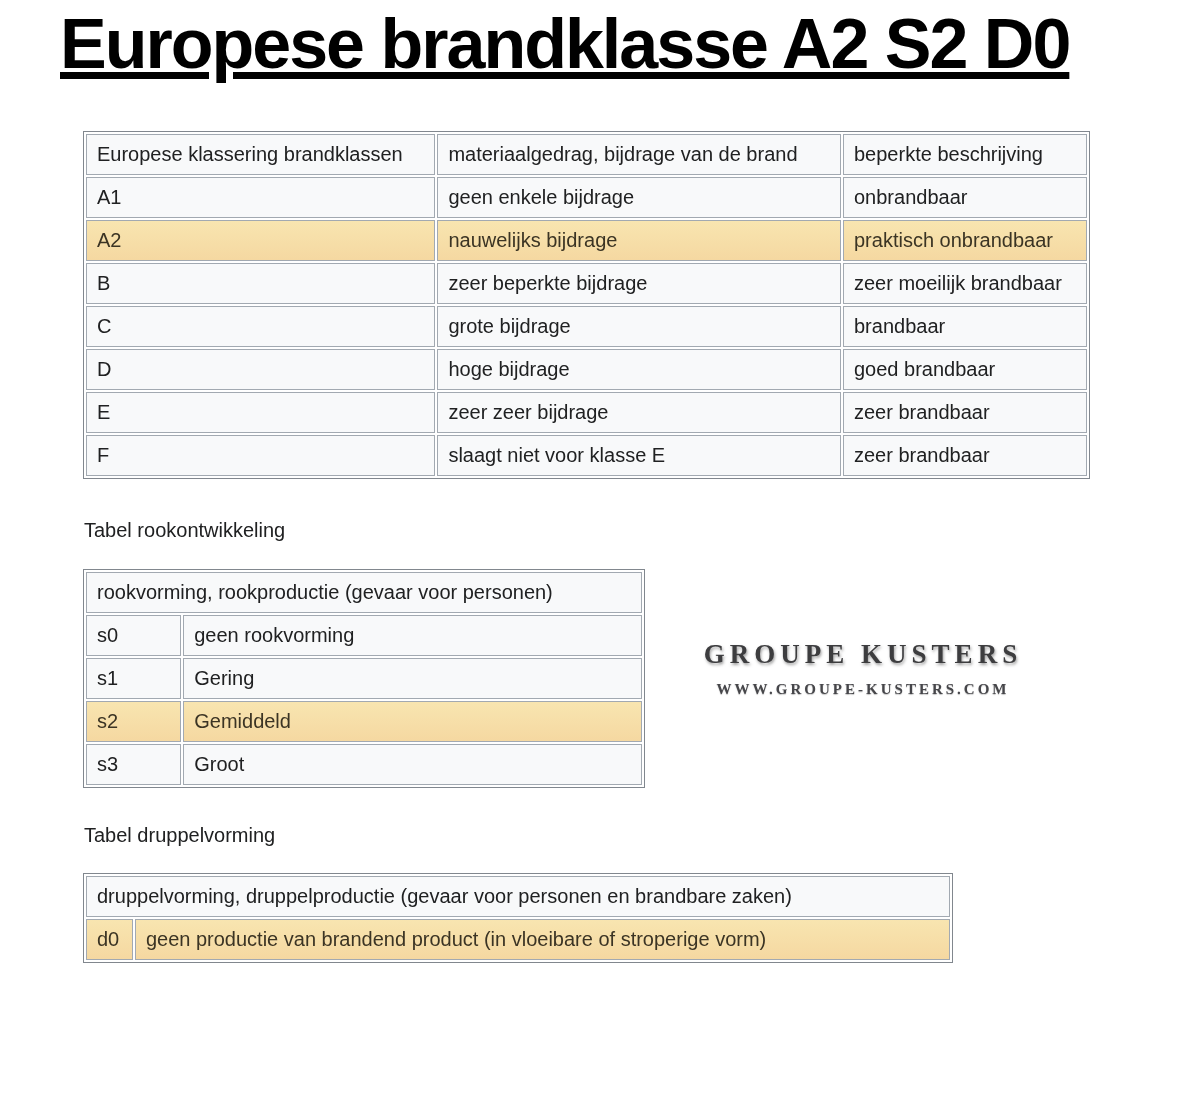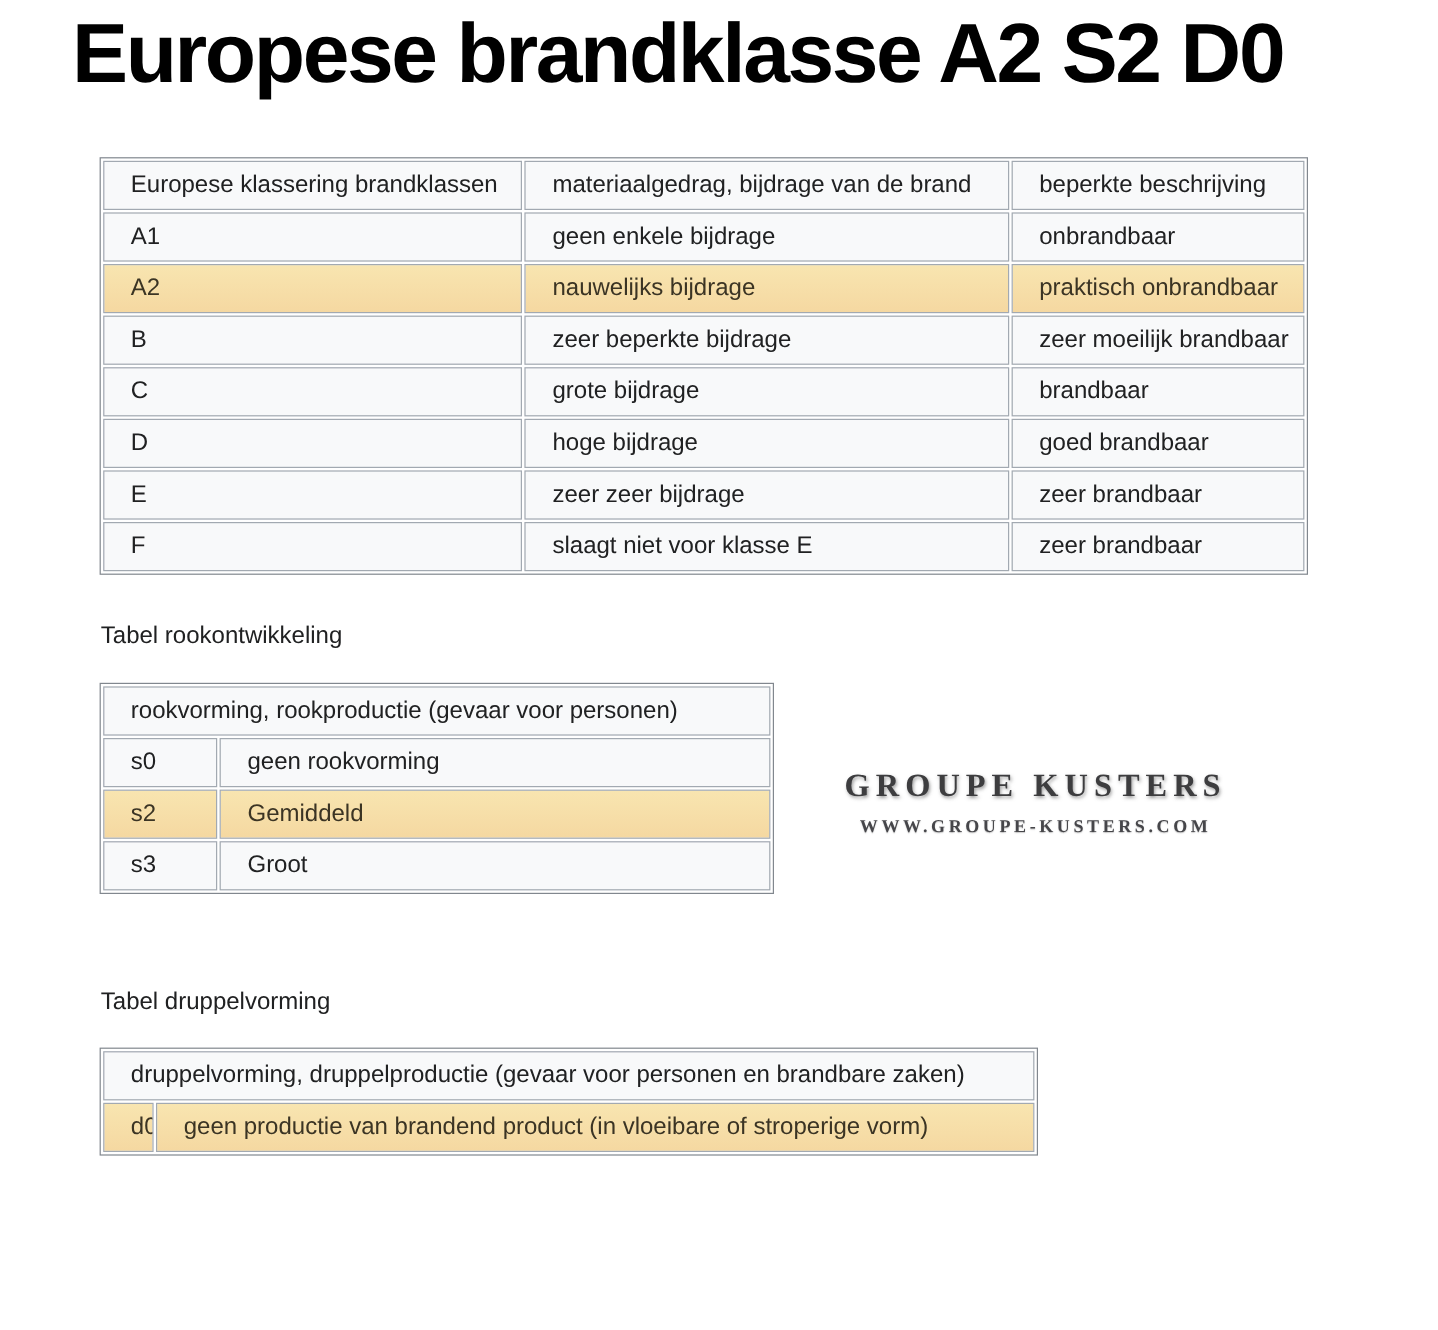--- a/index.html
+++ b/index.html
@@ -19,49 +19,50 @@
     position: absolute;
     left: 60px;
     top: 6px;
     margin: 0;
     font-size: 70px;
     line-height: 1.1;
     font-weight: bold;
     letter-spacing: -2px;
     color: #000000;
     white-space: nowrap;
+    text-decoration: underline;
   }
   table.tbl {
     position: absolute;
     border-collapse: separate;
     border-spacing: 2px;
     background: #ffffff;
     border: 1px solid #81878e;
     table-layout: fixed;
   }
   table.tbl th, table.tbl td {
     background: #f8f9fa;
     border: 1px solid #a2a9b1;
     font-size: 20px;
     line-height: 23px;
     font-weight: normal;
     text-align: left;
     vertical-align: middle;
-    padding: 8px 22px;
+    padding: 8px 10px;
     color: #202122;
     white-space: nowrap;
     overflow: hidden;
   }
   table.tbl tr.hl td, table.tbl tr.hl th {
     background: linear-gradient(180deg, #f8e5b0 0%, #f5d8a1 100%);
     color: #3b3424;
   }
   #fire-table   { left: 83px; top: 131px; width: 1007px; }
   #smoke-table  { left: 83px; top: 569px; width: 562px; }
-  #droplet-table{ left: 83px; top: 873px; width: 782px; }
+  #droplet-table{ left: 83px; top: 873px; width: 870px; }
   .section-label {
     position: absolute;
     left: 84px;
     font-size: 20px;
     line-height: 26px;
     color: #202122;
   }
   #smoke-label   { top: 517px; }
   #droplet-label { top: 822px; }
   .logo {
@@ -160,20 +161,24 @@
   <thead>
     <tr>
       <th colspan="2">rookvorming, rookproductie (gevaar voor personen)</th>
     </tr>
   </thead>
   <tbody>
       <tr>
         <td>s0</td>
         <td>geen rookvorming</td>
       </tr>
+      <tr>
+        <td>s1</td>
+        <td>Gering</td>
+      </tr>
       <tr class="hl">
         <td>s2</td>
         <td>Gemiddeld</td>
       </tr>
       <tr>
         <td>s3</td>
         <td>Groot</td>
       </tr>
     </tbody>
 </table>

